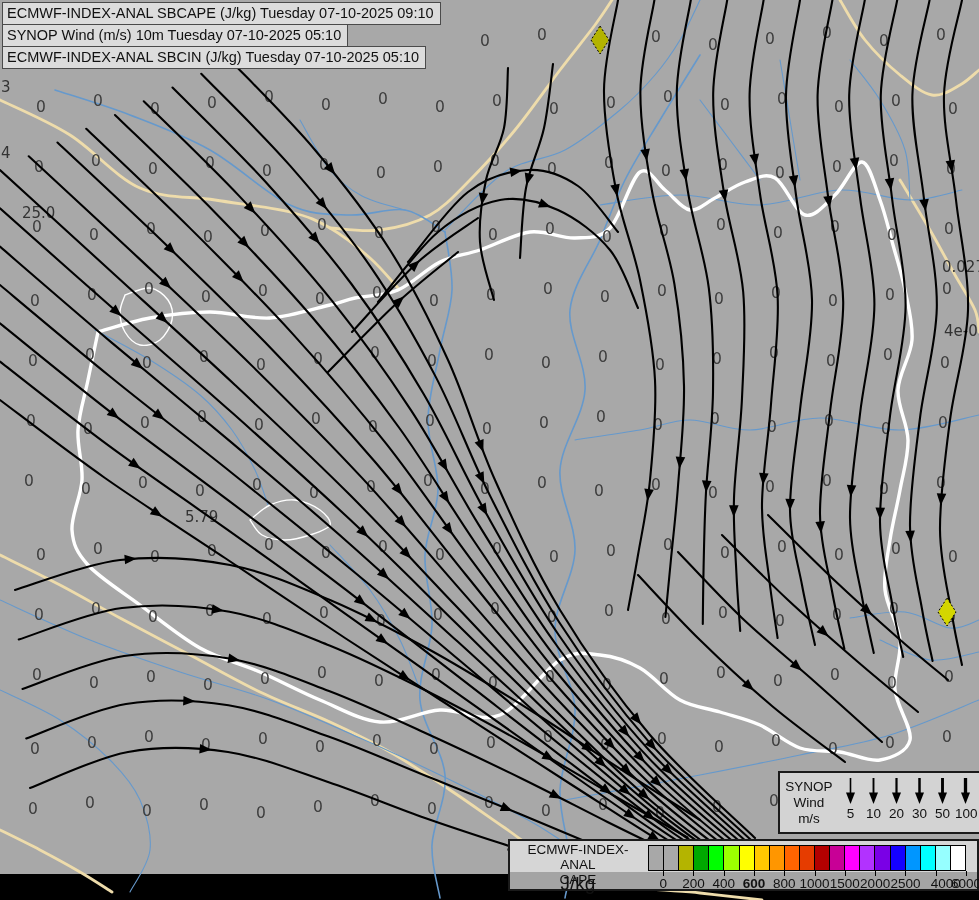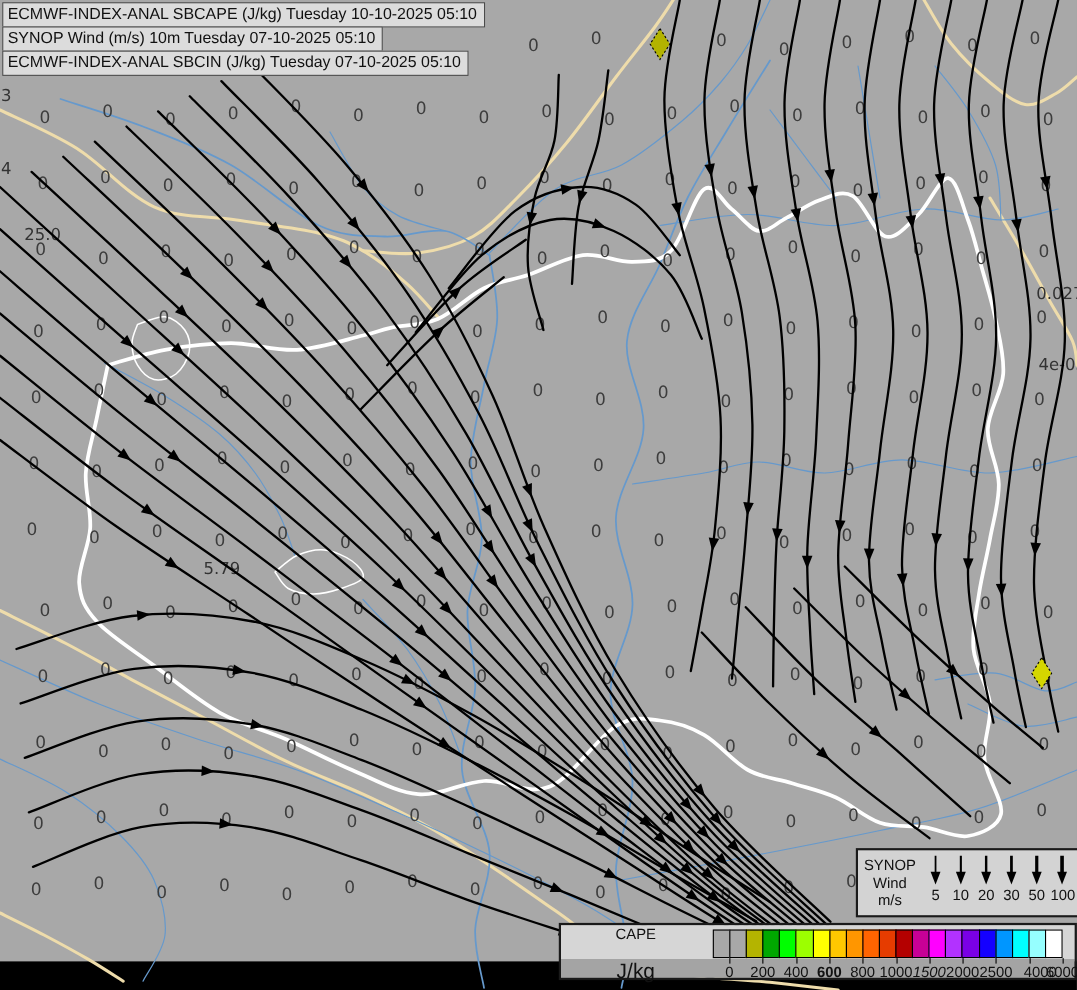--- a/index.html
+++ b/index.html
@@ -421,21 +421,21 @@
         <polygon points="10,0 -2,-4.8 -2,4.8" fill="#000" transform="translate(528.9,175.6) rotate(104.3)"></polygon>
         <path d="M352,332C363.0,320.3 397.0,281.0 418,262C439.0,243.0 468.0,225.3 478,218" fill="none" stroke="#000000" stroke-width="2.1" stroke-linecap="round"></path>
         <polygon points="10,0 -2,-4.8 -2,4.8" fill="#000" transform="translate(412.5,267.1) rotate(-43.0)"></polygon>
         <path d="M328,372C339.7,360.3 376.3,322.0 398,302C419.7,282.0 448.0,260.3 458,252" fill="none" stroke="#000000" stroke-width="2.1" stroke-linecap="round"></path>
         <polygon points="10,0 -2,-4.8 -2,4.8" fill="#000" transform="translate(396.8,303.1) rotate(-42.3)"></polygon>
       </g>
       <polygon points="600,26 609,40 600,54 591,40" fill="#b3b300" stroke="#000" stroke-width="1" stroke-dasharray="2,2"></polygon>
       <polygon points="947,598 956,612 947,626 938,612" fill="#d4d600" stroke="#000" stroke-width="1" stroke-dasharray="2,2"></polygon>
     </svg>
 
-  <div class="hdr-box" style="top:2px">ECMWF-INDEX-ANAL SBCAPE (J/kg) Tuesday 10-10-2025 05:10</div>
+  <div class="hdr-box" style="top:2px">ECMWF-INDEX-ANAL SBCAPE (J/kg) Tuesday 07-10-2025 09:10</div>
   <div class="hdr-box" style="top:24px">SYNOP Wind (m/s) 10m Tuesday 07-10-2025 05:10</div>
   <div class="hdr-box" style="top:46px">ECMWF-INDEX-ANAL SBCIN (J/kg) Tuesday 07-10-2025 05:10</div>
 
   <div id="synop-legend">
     <div id="synop-titles">
       <div>SYNOP</div>
       <div>Wind</div>
       <div>m/s</div>
     </div>
     <div id="synop-cols">
@@ -479,20 +479,21 @@
             <line x1="7.5" y1="2" x2="7.5" y2="18" stroke="#000" stroke-width="3.3"></line>
             <polygon points="7.5,28 3,16.5 12,16.5" fill="#000"></polygon>
           </svg>
           <div class="synop-speed">100</div>
         </div>
       </div>
   </div>
 
   <div id="cape-legend">
     <div id="cape-titles">
+      <div>ECMWF-INDEX-ANAL</div>
       <div>CAPE</div>
     </div>
     <div id="cape-unit">J/kg</div>
     <div id="cape-cells">
         <div class="cape-cell" style="background: rgb(168, 168, 168);"></div>
         <div class="cape-cell" style="background: rgb(168, 168, 168);"></div>
         <div class="cape-cell" style="background: rgb(180, 180, 0);"></div>
         <div class="cape-cell" style="background: rgb(0, 168, 0);"></div>
         <div class="cape-cell" style="background: rgb(0, 255, 0);"></div>
         <div class="cape-cell" style="background: rgb(156, 255, 0);"></div>
@@ -518,21 +519,21 @@
       <div class="cape-tick-label" style="left: 161.429px;">200</div>
       <div class="cape-tick" style="left: 213.714px;"></div>
       <div class="cape-tick-label" style="left: 191.714px;">400</div>
       <div class="cape-tick" style="left: 244px;"></div>
       <div class="cape-tick-label" style="left: 222px; font-weight: bold;">600</div>
       <div class="cape-tick" style="left: 274.286px;"></div>
       <div class="cape-tick-label" style="left: 252.286px;">800</div>
       <div class="cape-tick" style="left: 304.571px;"></div>
       <div class="cape-tick-label" style="left: 282.571px;">1000</div>
       <div class="cape-tick" style="left: 334.857px;"></div>
-      <div class="cape-tick-label" style="left: 312.857px; font-style: italic;">1500</div>
+      <div class="cape-tick-label" style="left: 312.857px;">1500</div>
       <div class="cape-tick" style="left: 365.143px;"></div>
       <div class="cape-tick-label" style="left: 343.143px; text-decoration: underline;">2000</div>
       <div class="cape-tick" style="left: 395.429px;"></div>
       <div class="cape-tick-label" style="left: 373.429px;">2500</div>
       <div class="cape-tick" style="left: 425.714px;"></div>
       <div class="cape-tick-label" style="left: 403.714px; margin-left: 10px;">4000</div>
       <div class="cape-tick" style="left: 456px;"></div>
       <div class="cape-tick-label" style="left: 434px;">6000</div>
     </div>
 

